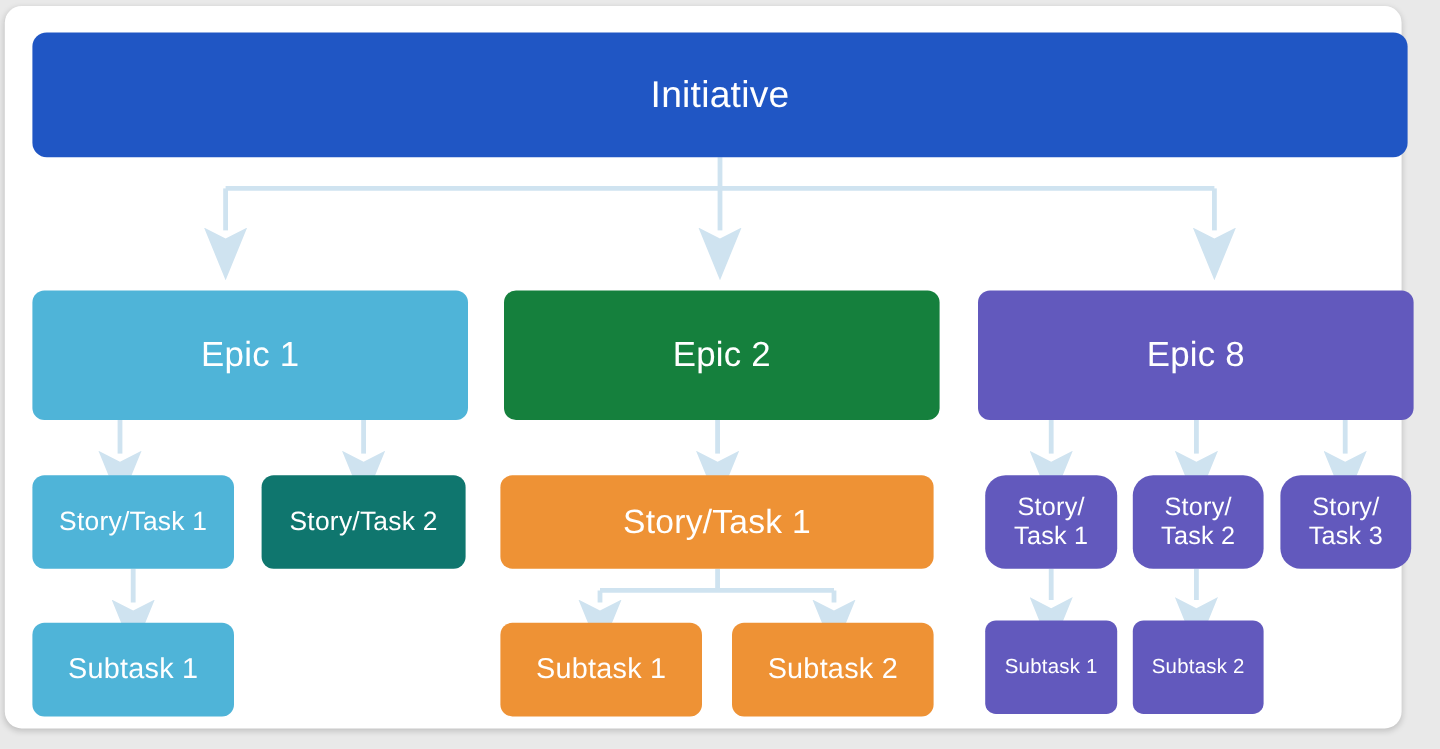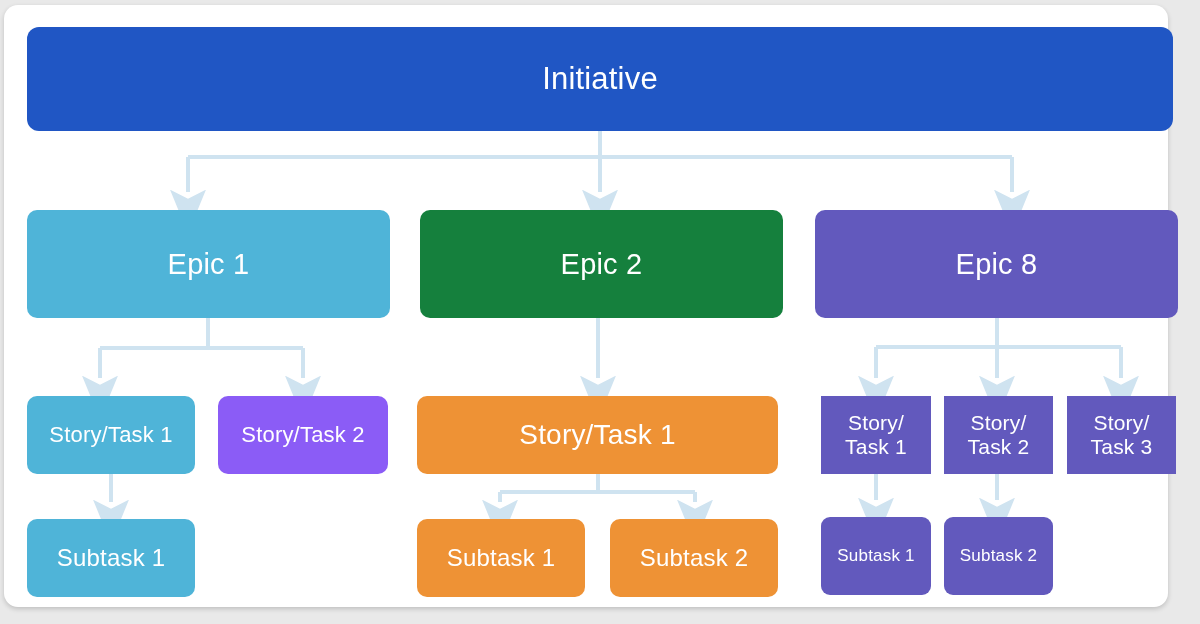--- a/index.html
+++ b/index.html
@@ -55,30 +55,31 @@
     white-space: pre-line;
     letter-spacing: 0.2px;
   }
 
   .lvl-initiative {
     border-radius: 12px;
     font-size: 31px;
   }
   .lvl-epic {
     font-size: 29px;
+    margin-top: 32px;
   }
   .lvl-story-wide {
     font-size: 28px;
   }
   .lvl-story {
     font-size: 22px;
   }
   .lvl-story-small {
     font-size: 21px;
-    border-radius: 0;
+    border-radius: 17px;
   }
   .lvl-sub {
     font-size: 24px;
   }
   .lvl-sub-small {
     font-size: 17px;
     border-radius: 9px;
   }
 </style>
 </head>
@@ -131,21 +132,21 @@
   <div class="node lvl-initiative" style="left:27px; top:27px; width:1146px; height:104px; background:#2056c4;">Initiative</div>
 
   <div class="node lvl-epic" style="left:27px; top:210px; width:363px; height:108px; background:#4fb4d8;">Epic 1</div>
 
   <div class="node lvl-epic" style="left:420px; top:210px; width:363px; height:108px; background:#15803d;">Epic 2</div>
 
   <div class="node lvl-epic" style="left:815px; top:210px; width:363px; height:108px; background:#6259bd;">Epic 8</div>
 
   <div class="node lvl-story" style="left:27px; top:396px; width:168px; height:78px; background:#4fb4d8;">Story/Task 1</div>
 
-  <div class="node lvl-story" style="left:218px; top:396px; width:170px; height:78px; background:#8b5cf6;">Story/Task 2</div>
+  <div class="node lvl-story" style="left:218px; top:396px; width:170px; height:78px; background:#0f766e;">Story/Task 2</div>
 
   <div class="node lvl-story-wide" style="left:417px; top:396px; width:361px; height:78px; background:#ee9235;">Story/Task 1</div>
 
   <div class="node lvl-story-small" style="left:821px; top:396px; width:110px; height:78px; background:#6259bd;">Story/
 Task 1</div>
 
   <div class="node lvl-story-small" style="left:944px; top:396px; width:109px; height:78px; background:#6259bd;">Story/
 Task 2</div>
 
   <div class="node lvl-story-small" style="left:1067px; top:396px; width:109px; height:78px; background:#6259bd;">Story/

